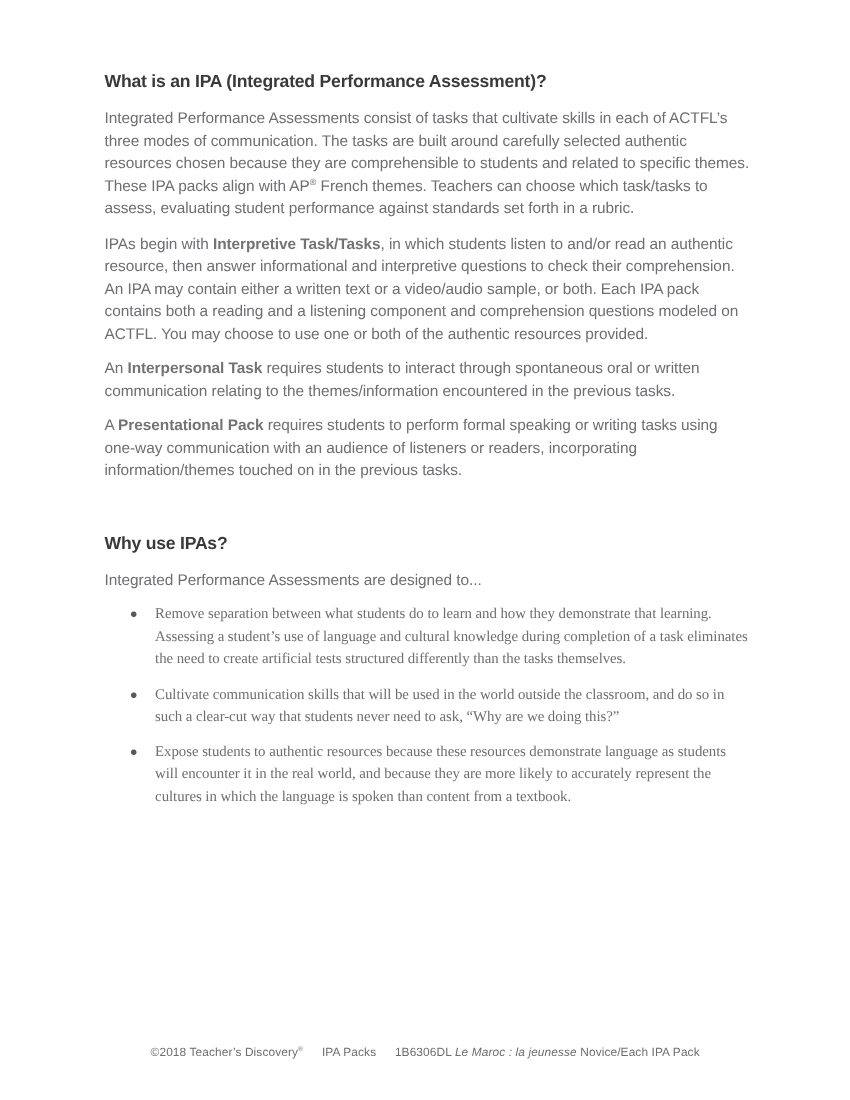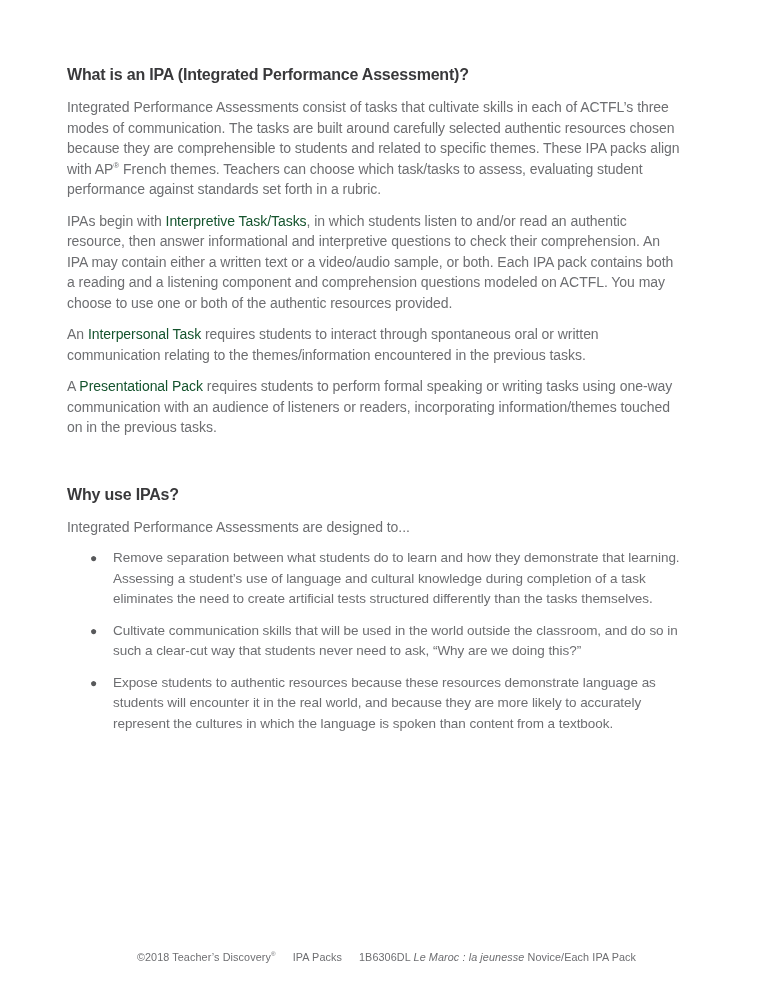--- a/index.html
+++ b/index.html
@@ -11,42 +11,43 @@
     position: relative;
     width: 773px;
     height: 1000px;
     background: #ffffff;
     font-family: "Liberation Sans", "DejaVu Sans", sans-serif;
     overflow: hidden;
     margin: 0 auto;
   }
   .content {
     padding: 64px 90px 0 67px;
+    margin-left: 28px;
   }
   h1.section-heading {
     margin: 0;
     font-size: 16px;
     line-height: 22px;
     font-weight: 700;
     color: #39393b;
     letter-spacing: -0.2px;
   }
   h1.section-heading.second {
     margin-top: 46px;
   }
   p.body-para {
     margin: 11px 0 0 0;
     font-size: 14px;
     line-height: 20.5px;
     color: #6d6e71;
     letter-spacing: -0.05px;
   }
   p.body-para .inline-bold {
-    font-weight: 400;
-    color: #14532d;
+    font-weight: 700;
+    color: #737373;
   }
   sup.reg {
     font-size: 58%;
     vertical-align: super;
     line-height: 0;
   }
   ul.bullet-list {
     list-style: none;
     margin: 0;
     padding: 0 0 0 23px;
@@ -61,20 +62,21 @@
   }
   ul.bullet-list .marker {
     flex: none;
     width: 23px;
     font-size: 12px;
     line-height: 20.5px;
     color: #58595b;
   }
   ul.bullet-list .li-text {
     flex: 1;
+    font-family: Liberation Serif, serif;
   }
   .footer {
     position: absolute;
     left: 0;
     right: 0;
     bottom: 36px;
     display: flex;
     justify-content: center;
     align-items: baseline;
     gap: 17px;

